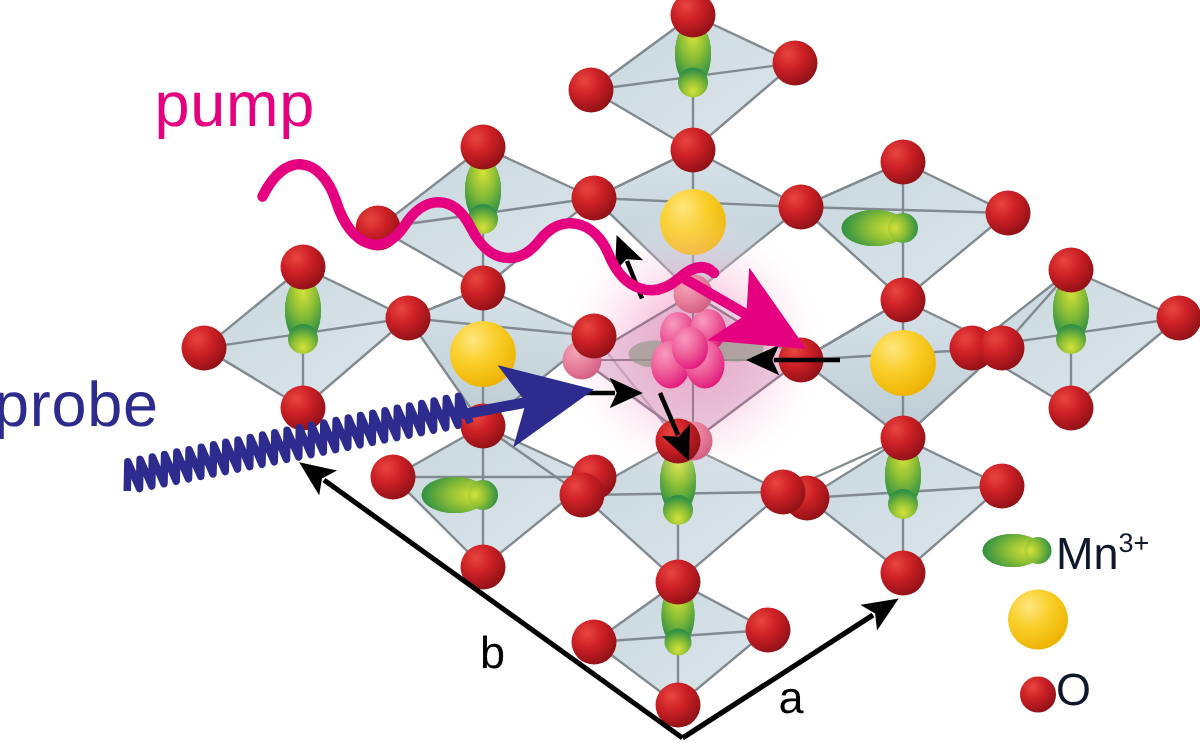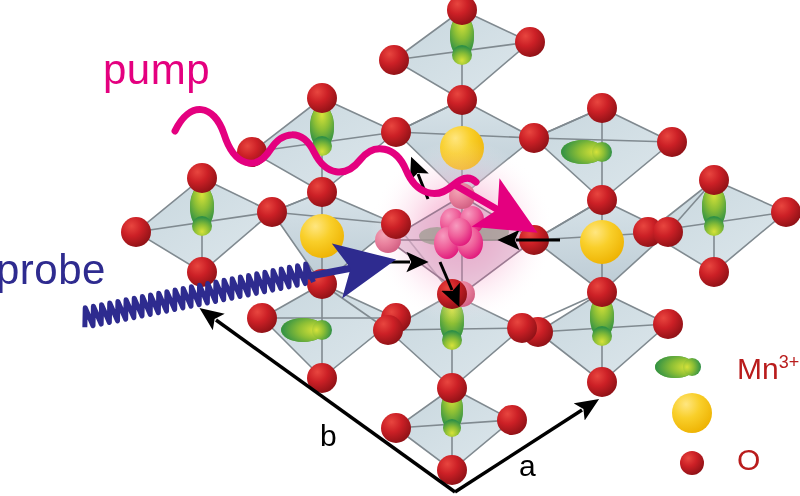--- a/index.html
+++ b/index.html
@@ -41,22 +41,22 @@
     color: #000000;
   }
   #axis-b-label {
     left: 320px; top: 419px;
     font-size: 30px;
     color: #000000;
   }
   .legend-text {
     position: absolute;
     font-size: 30px;
-    color: #b91c1c;
-    left: 737px;
+    color: #0f172a;
+    left: 704px;
   }
   .legend-text sup { font-size: 18px; }
   #legend-mn3-text { top: 352px; }
   #legend-mn4-text { top: 397px; }
   #legend-o-text   { top: 443px; }
 </style>
 </head>
 <body>
 
 <div id="stage">

